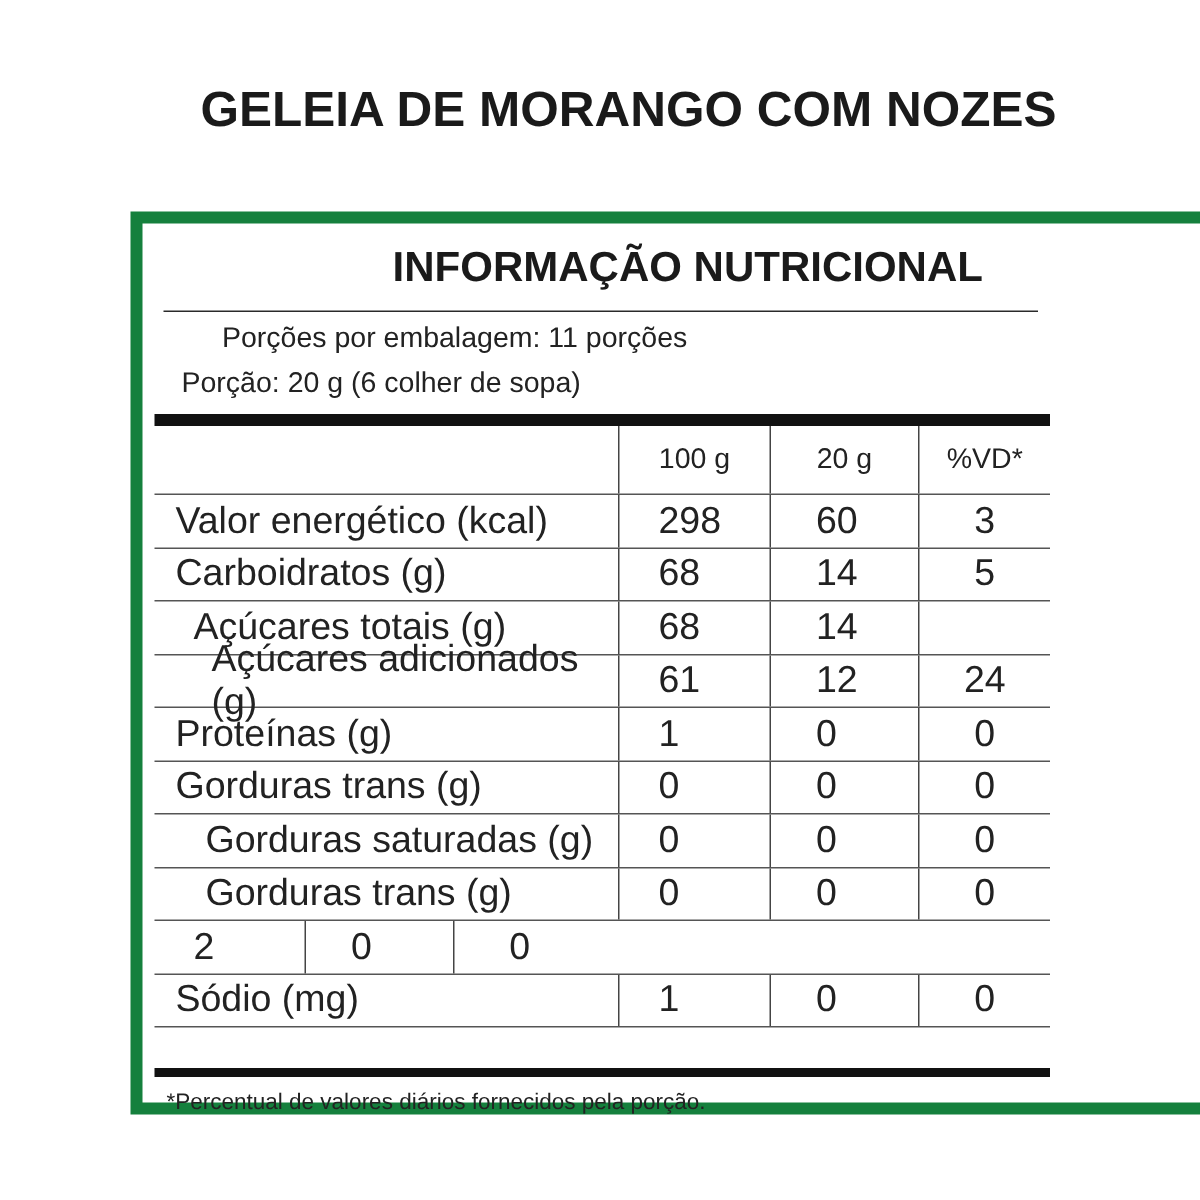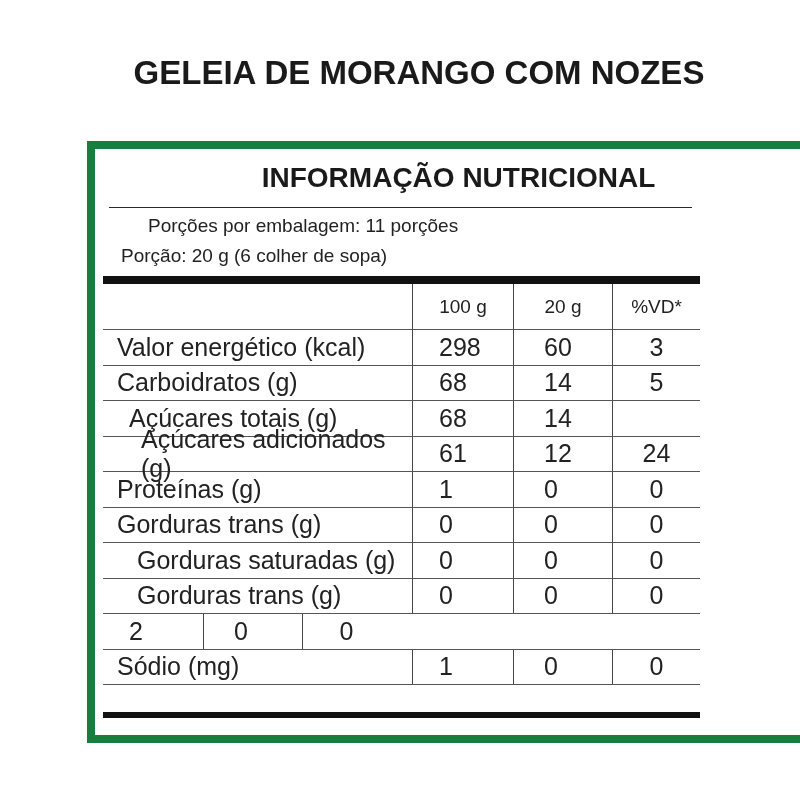--- a/index.html
+++ b/index.html
@@ -220,13 +220,14 @@
 
     <div class="row body">
       <div class="cell name">Sódio (mg)</div>
       <div class="cell v100">1</div>
       <div class="cell v20">0</div>
       <div class="cell vd">0</div>
     </div>
   </div>
 
   <div class="thick-bar bottom"></div>
+  <div class="footer-note">*Percentual de valores diários fornecidos pela porção.</div>
 </div>
 
 </body></html>

